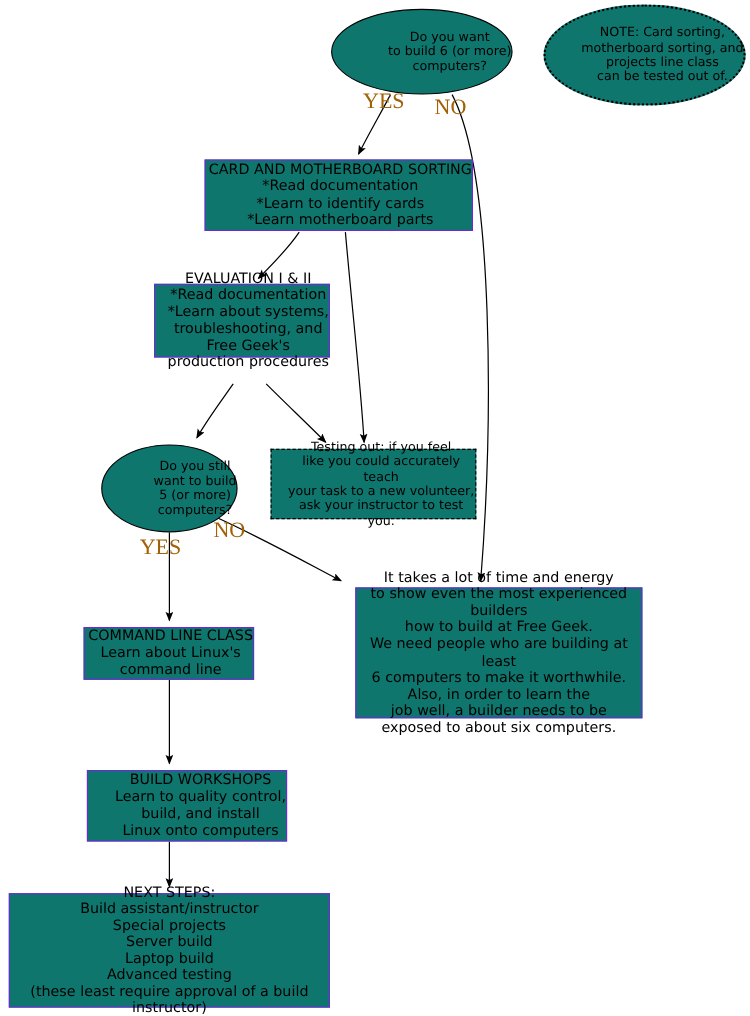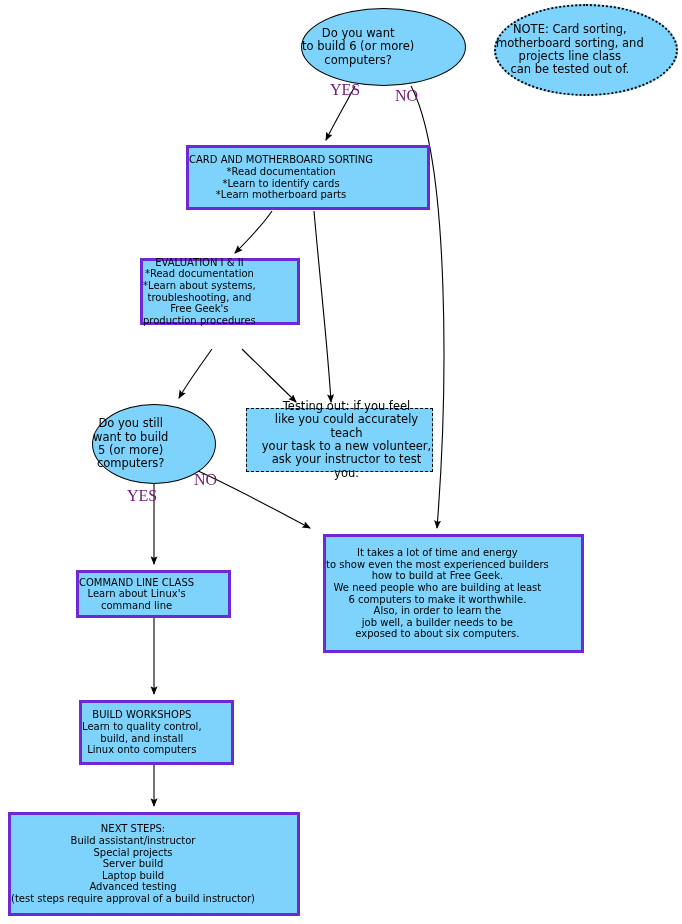--- a/index.html
+++ b/index.html
@@ -21,53 +21,53 @@
     top: 0;
     width: 682px;
     height: 924px;
     pointer-events: none;
   }
   .node {
     position: absolute;
     box-sizing: border-box;
     display: flex;
     align-items: center;
-    justify-content: flex-start;
+    justify-content: flex-end;
     text-align: center;
     color: #000;
-    background: #7dd3fc;
+    background: #0f766e;
   }
   .node .txt {
     white-space: pre-line;
     line-height: 1.16;
   }
   .box {
-    border: 3px solid #6d28d9;
-    font-size: 10px;
+    border: 1px solid #6d28d9;
+    font-size: 13px;
   }
   .box-dashed {
     border: 1px dashed #000;
     font-size: 11.5px;
     padding-left: 14px;
   }
   .ellipse {
     border: 1px solid #000;
     border-radius: 50%;
     font-size: 11.5px;
   }
   .ellipse-dotted {
     border: 2px dotted #000;
     border-radius: 50%;
     font-size: 11.5px;
   }
   .edge-label {
     position: absolute;
     font-family: "Liberation Serif", "DejaVu Serif", serif;
-    font-size: 16px;
-    color: #701a75;
+    font-size: 20px;
+    color: #a16207;
     background: transparent;
     line-height: 1;
   }
 </style>
 </head>
 <body>
 
 <div id="canvas">
 
   <svg class="edges" viewBox="0 0 682 924" xmlns="http://www.w3.org/2000/svg">
@@ -136,34 +136,34 @@
 6 computers to make it worthwhile.
 Also, in order to learn the
 job well, a builder needs to be
 exposed to about six computers.</div>
       </div>
       <div class="node box" style="left: 76px; top: 570px; width: 155px; height: 48px;">
         <div class="txt">COMMAND LINE CLASS
 Learn about Linux's
 command line</div>
       </div>
-      <div class="node box" style="left: 79px; top: 700px; width: 155px; height: 65px;">
+      <div class="node box" style="left: 79px; top: 700px; width: 182px; height: 65px;">
         <div class="txt">BUILD WORKSHOPS
 Learn to quality control,
 build, and install
 Linux onto computers</div>
       </div>
       <div class="node box" style="left: 8px; top: 812px; width: 292px; height: 104px;">
         <div class="txt">NEXT STEPS:
 Build assistant/instructor
 Special projects
 Server build
 Laptop build
 Advanced testing
-(test steps require approval of a build instructor)</div>
+(these least require approval of a build instructor)</div>
       </div>
     </div>
   <div id="label-layer">
       <div class="edge-label" style="left: 330px; top: 82px;">YES</div>
       <div class="edge-label" style="left: 395px; top: 88px;">NO</div>
       <div class="edge-label" style="left: 127px; top: 488px;">YES</div>
       <div class="edge-label" style="left: 194px; top: 472px;">NO</div>
     </div>
 
 </div>

